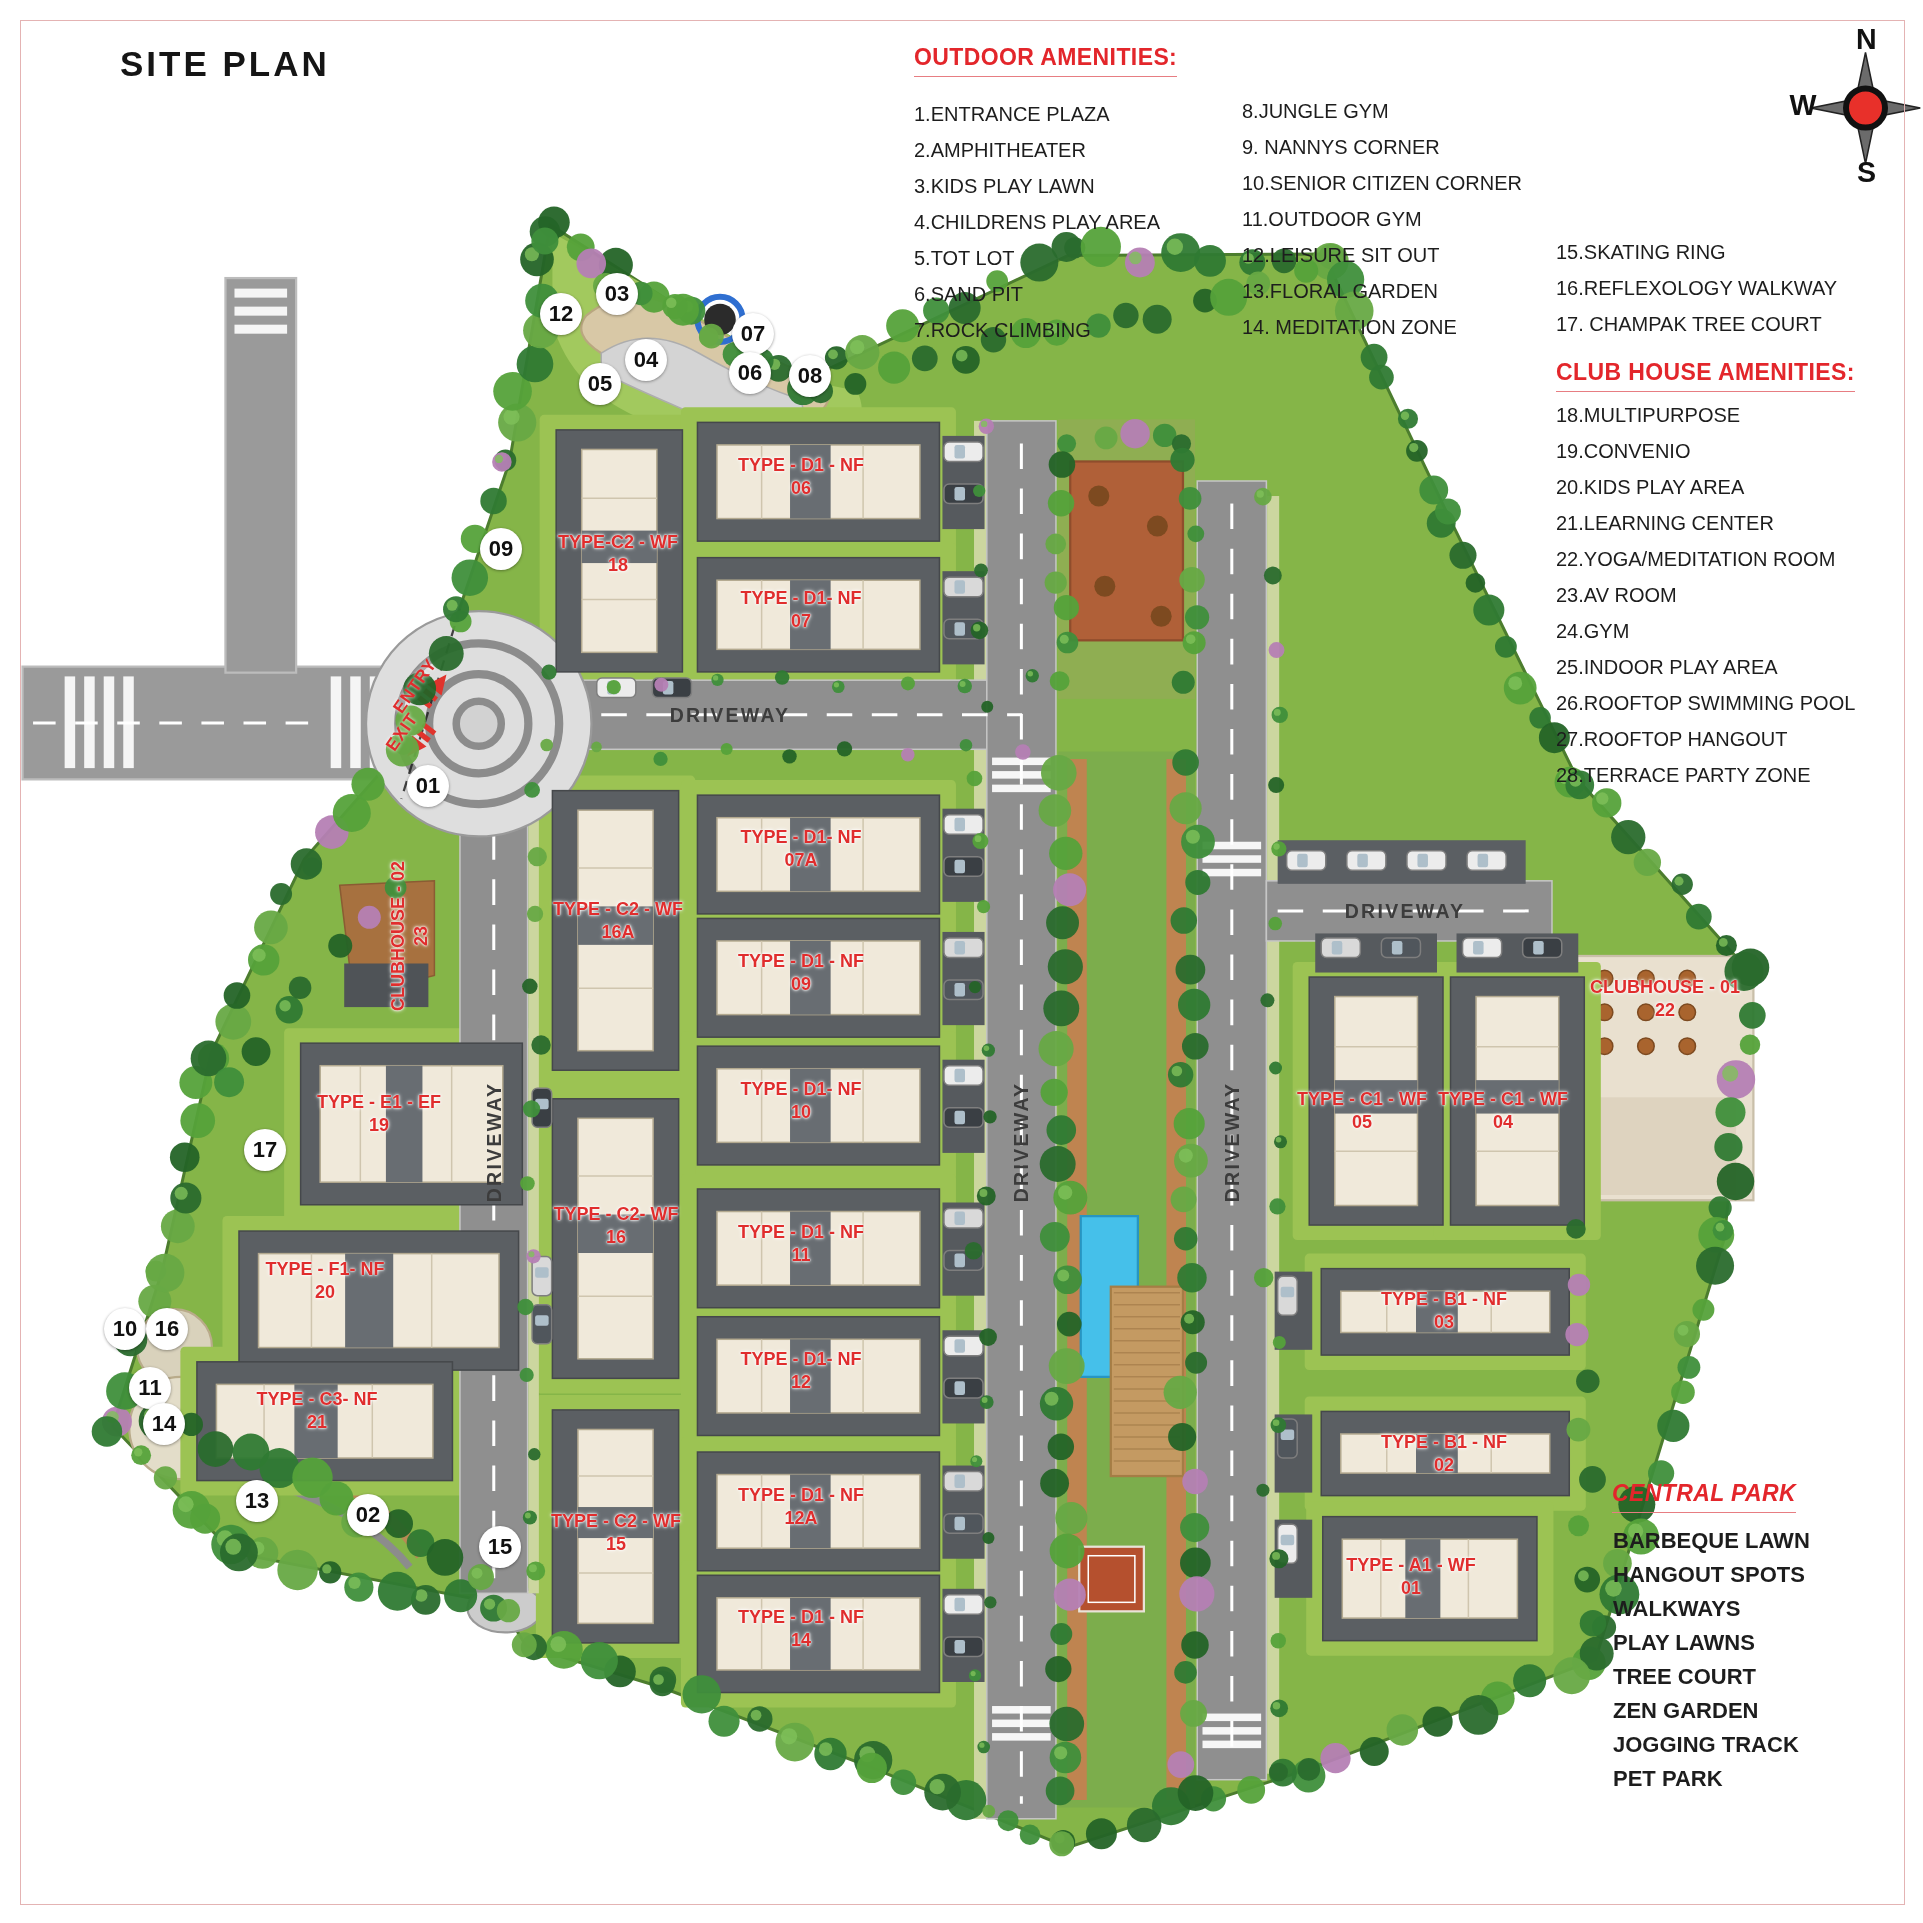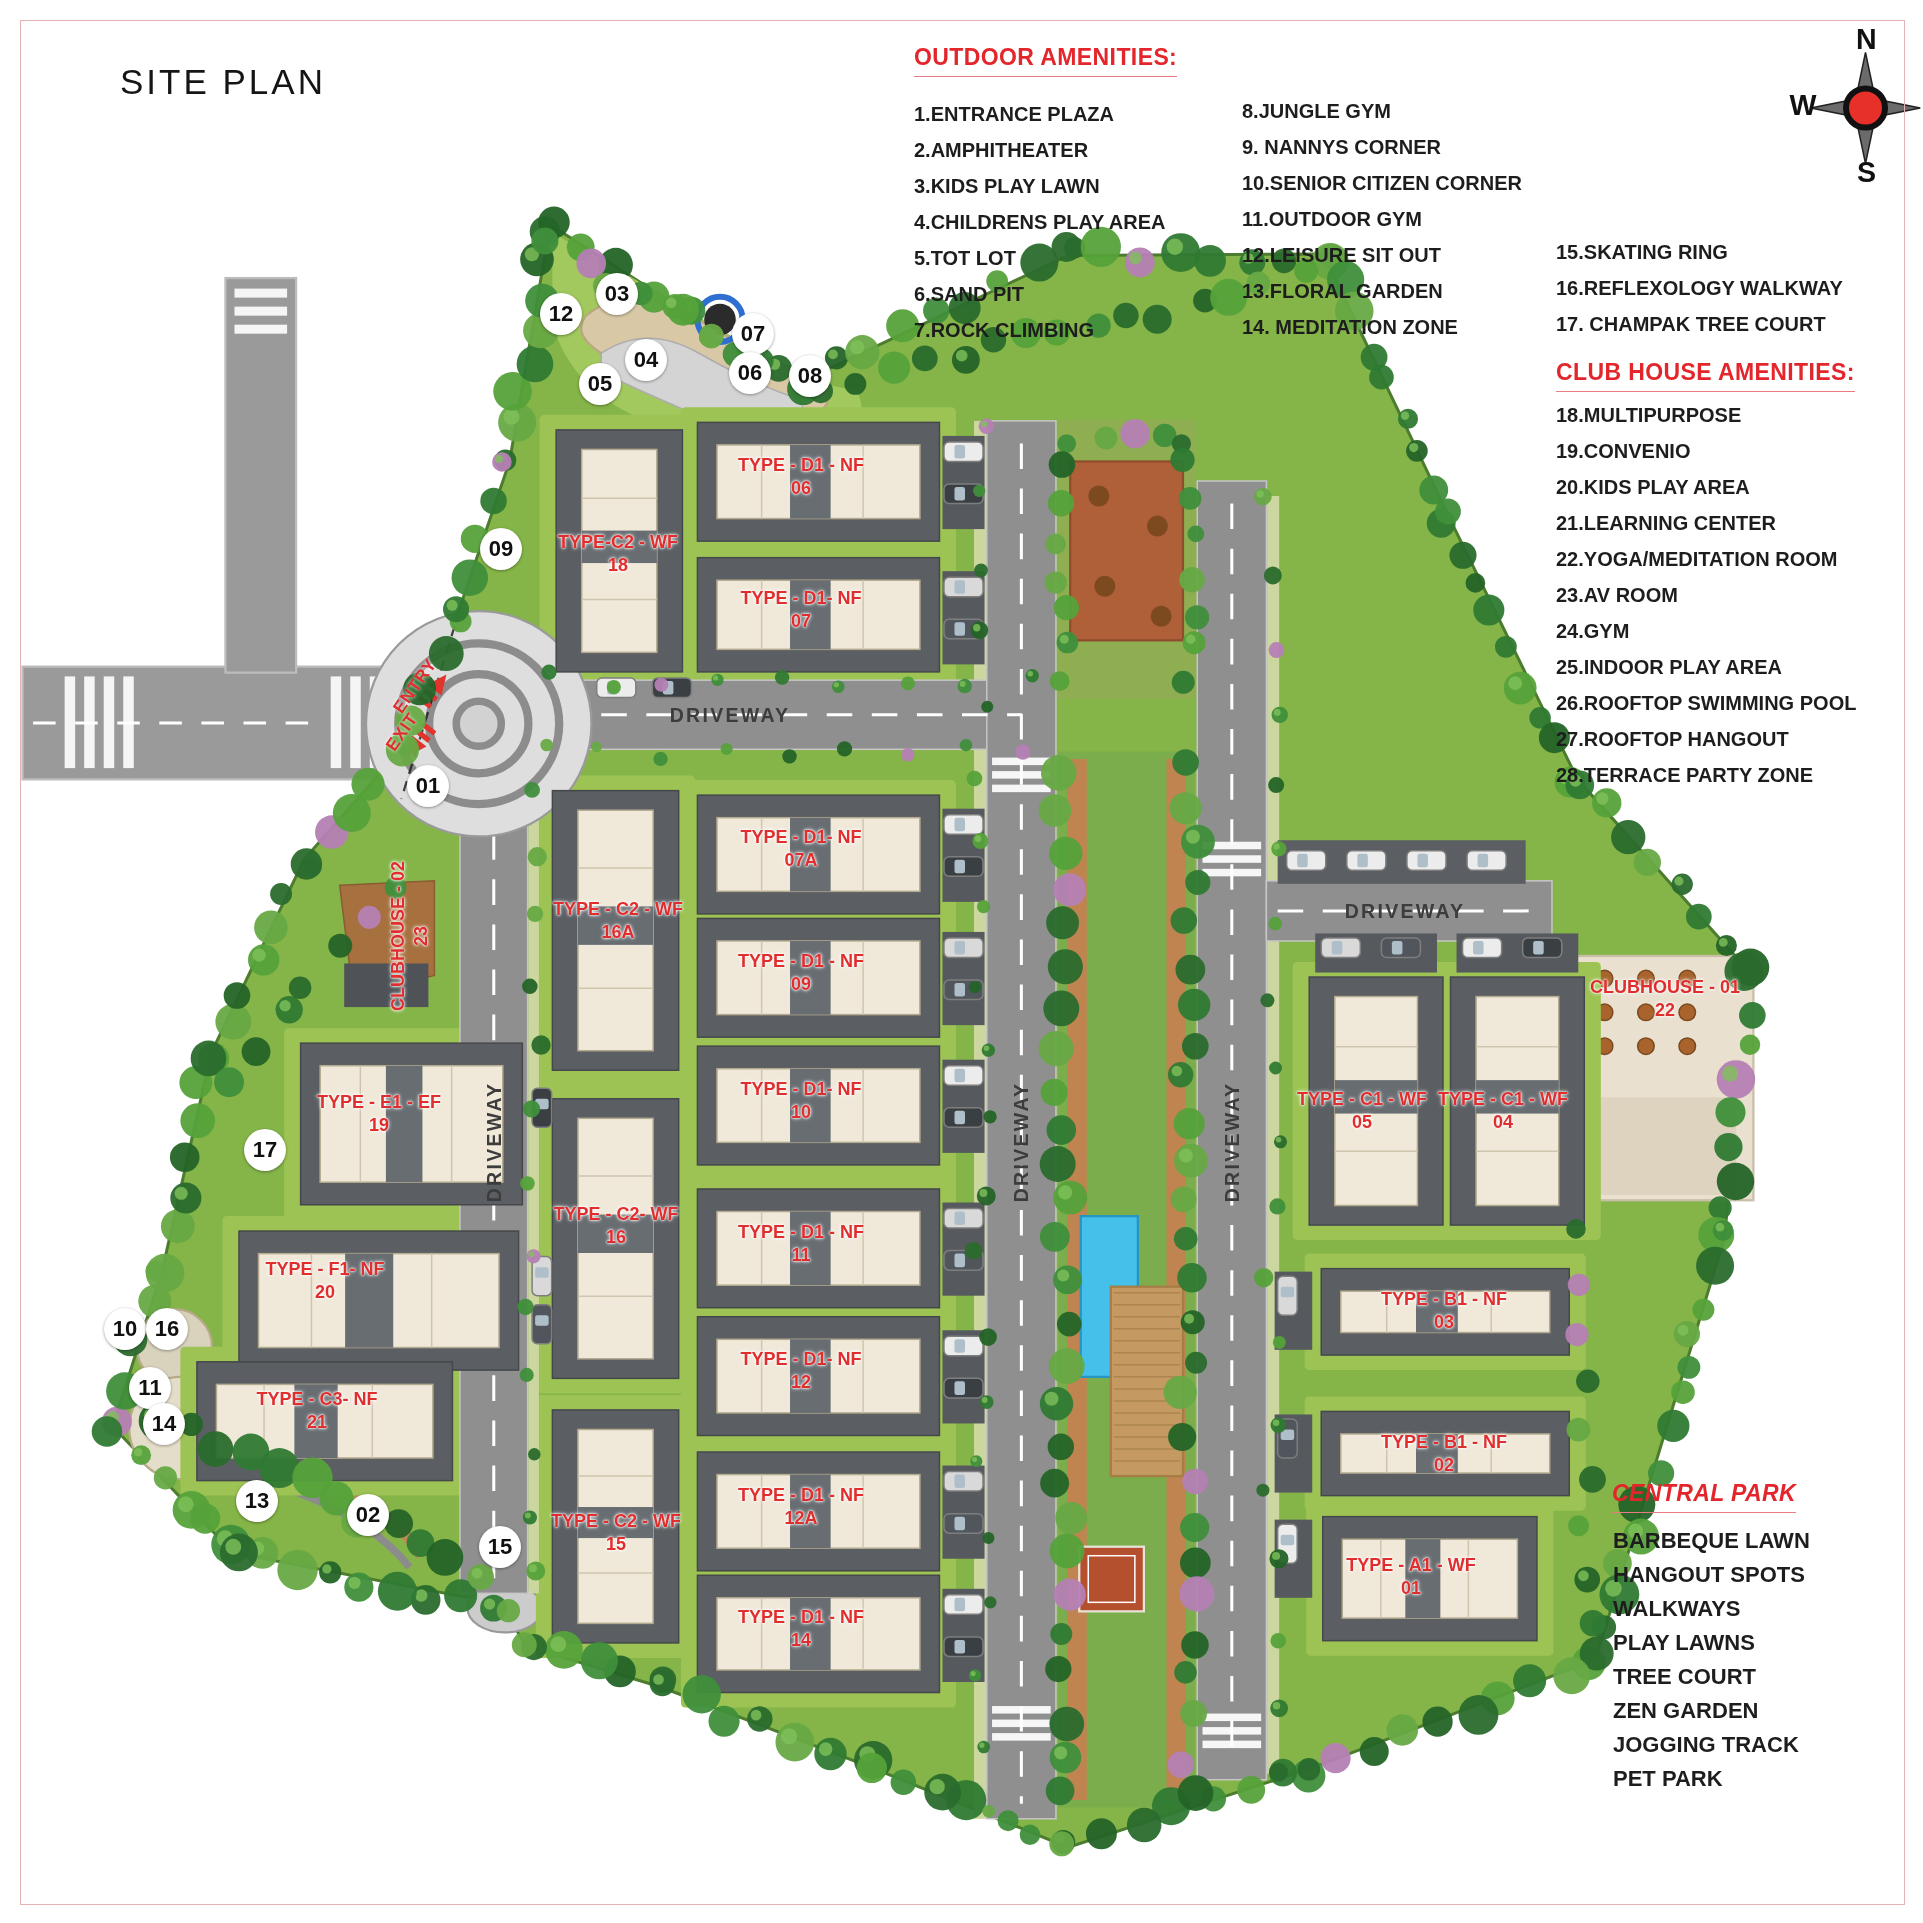--- a/index.html
+++ b/index.html
@@ -1,22 +1,22 @@
 <!DOCTYPE html>
 <html style="font-size:12px"><head>
 <meta charset="utf-8">
 <style>
   html,body{margin:0;padding:0;background:#ffffff;font-family:"Liberation Sans",sans-serif;}
   #canvas{position:relative;width:1924px;height:1924px;background:#fff;overflow:hidden;}
   .frame{position:absolute;inset:19.5px;border:1.5px solid #e4b3b3;pointer-events:none;z-index:60;}
   #map-svg{position:absolute;left:0;top:0;z-index:1;}
   #overlay{position:absolute;left:0;top:0;width:100%;height:100%;z-index:10;}
-  .title{position:absolute;left:120px;top:62px;font-size:35px;font-weight:400;letter-spacing:3px;color:#151515;}
+  .title{position:absolute;left:120px;top:44px;font-size:35px;font-weight:700;letter-spacing:3px;color:#151515;}
   .h-red{position:absolute;color:#e3262b;font-size:23px;font-weight:700;letter-spacing:0.4px;border-bottom:1.5px solid #e77d82;padding-bottom:4.5px;white-space:nowrap;}
-  .amen{position:absolute;font-size:20px;font-weight:700;color:#1d1d1d;}
+  .amen{position:absolute;font-size:20px;font-weight:400;color:#1d1d1d;}
   .amen .it{line-height:36px;white-space:nowrap;}
   #park-list{font-size:22px;line-height:34px;width:248px;font-weight:600;color:#1d1d1d;position:absolute;}
   #park-list .it{white-space:normal;}
   .bl{position:absolute;transform:translate(-50%,-50%);text-align:center;color:#e02d2d;font-weight:700;font-size:18px;line-height:23px;text-shadow:0 0 4.5px #fff,0 0 2.3px #fff,0 0 1.5px #fff;white-space:nowrap;z-index:20;}
   .bl.rot{transform:translate(-50%,-50%) rotate(-90deg);}
   .marker{position:absolute;width:42px;height:42px;border-radius:50%;background:#fff;transform:translate(-50%,-50%);display:flex;align-items:center;justify-content:center;font-size:22px;font-weight:700;color:#101010;box-shadow:0 0.8px 3px rgba(0,0,0,.4);z-index:25;}
   .dw{position:absolute;color:#3c3c3c;font-size:19.5px;font-weight:600;letter-spacing:2.3px;z-index:15;white-space:nowrap;}
   .ee{position:absolute;color:#e02d2d;font-weight:700;font-size:17.3px;letter-spacing:0.8px;z-index:21;white-space:nowrap;text-shadow:0 0 3.8px #fff;}
   .compass{position:absolute;left:1779px;top:27px;width:173px;height:165px;z-index:30;}
   .compass span{position:absolute;font-size:28.6px;font-weight:600;color:#111;}

